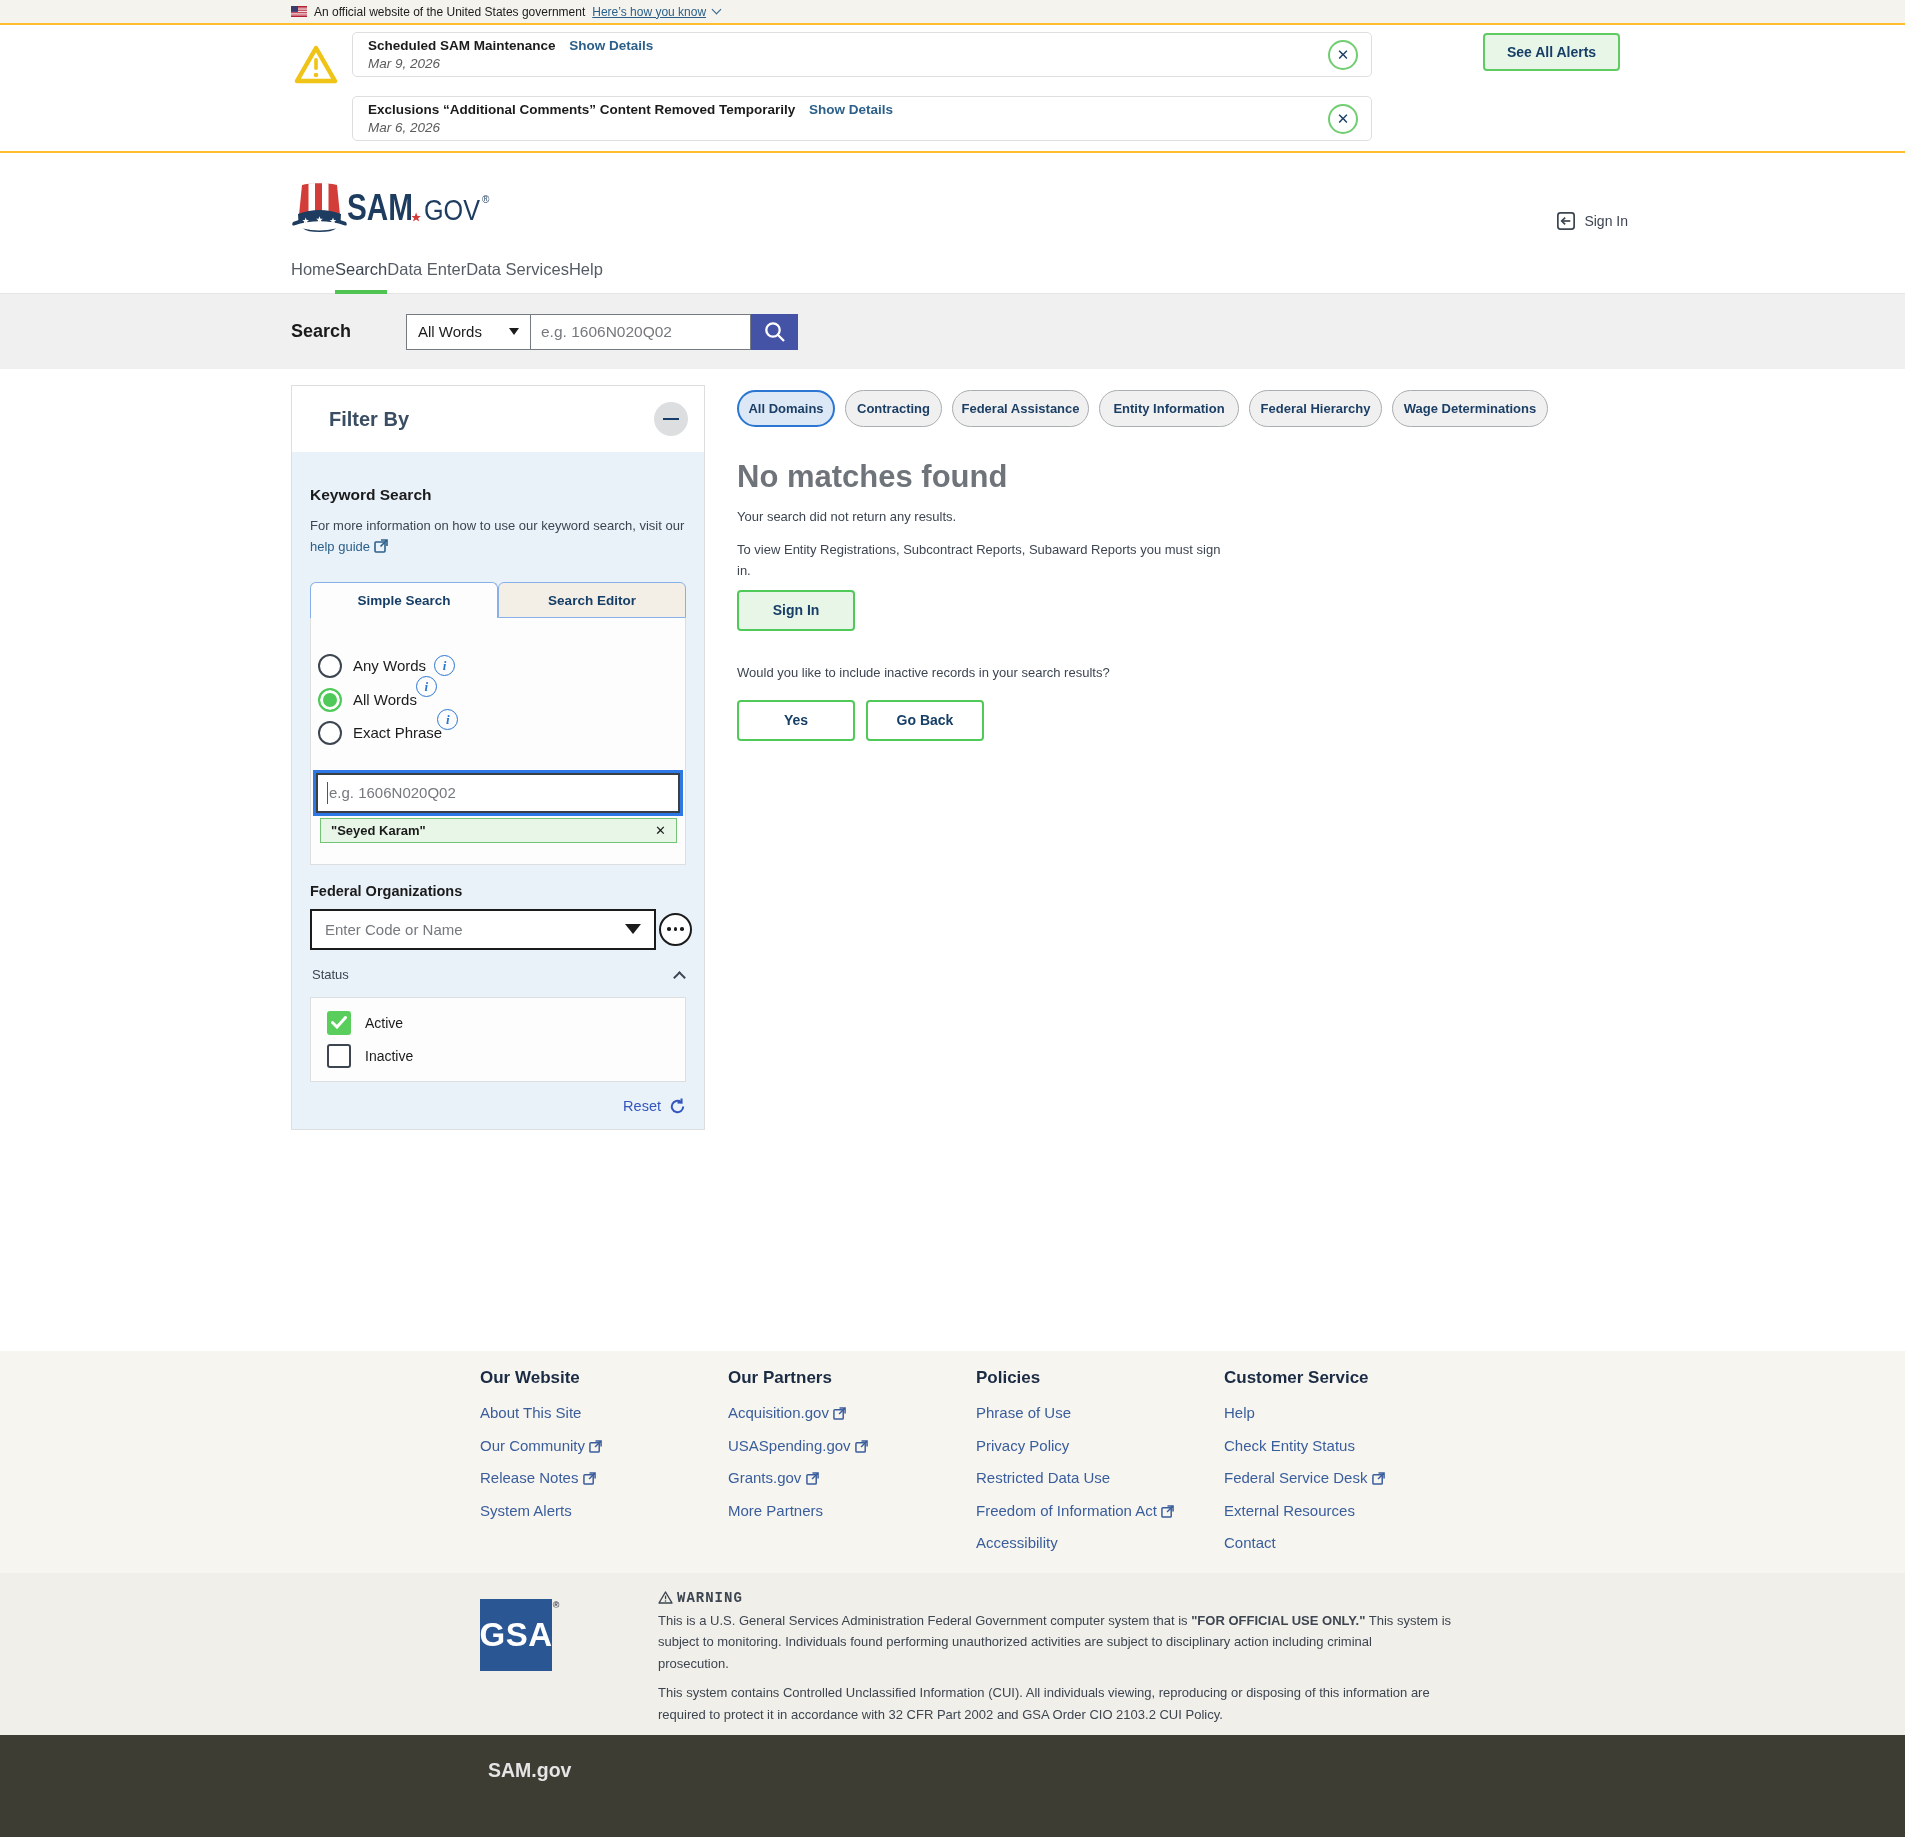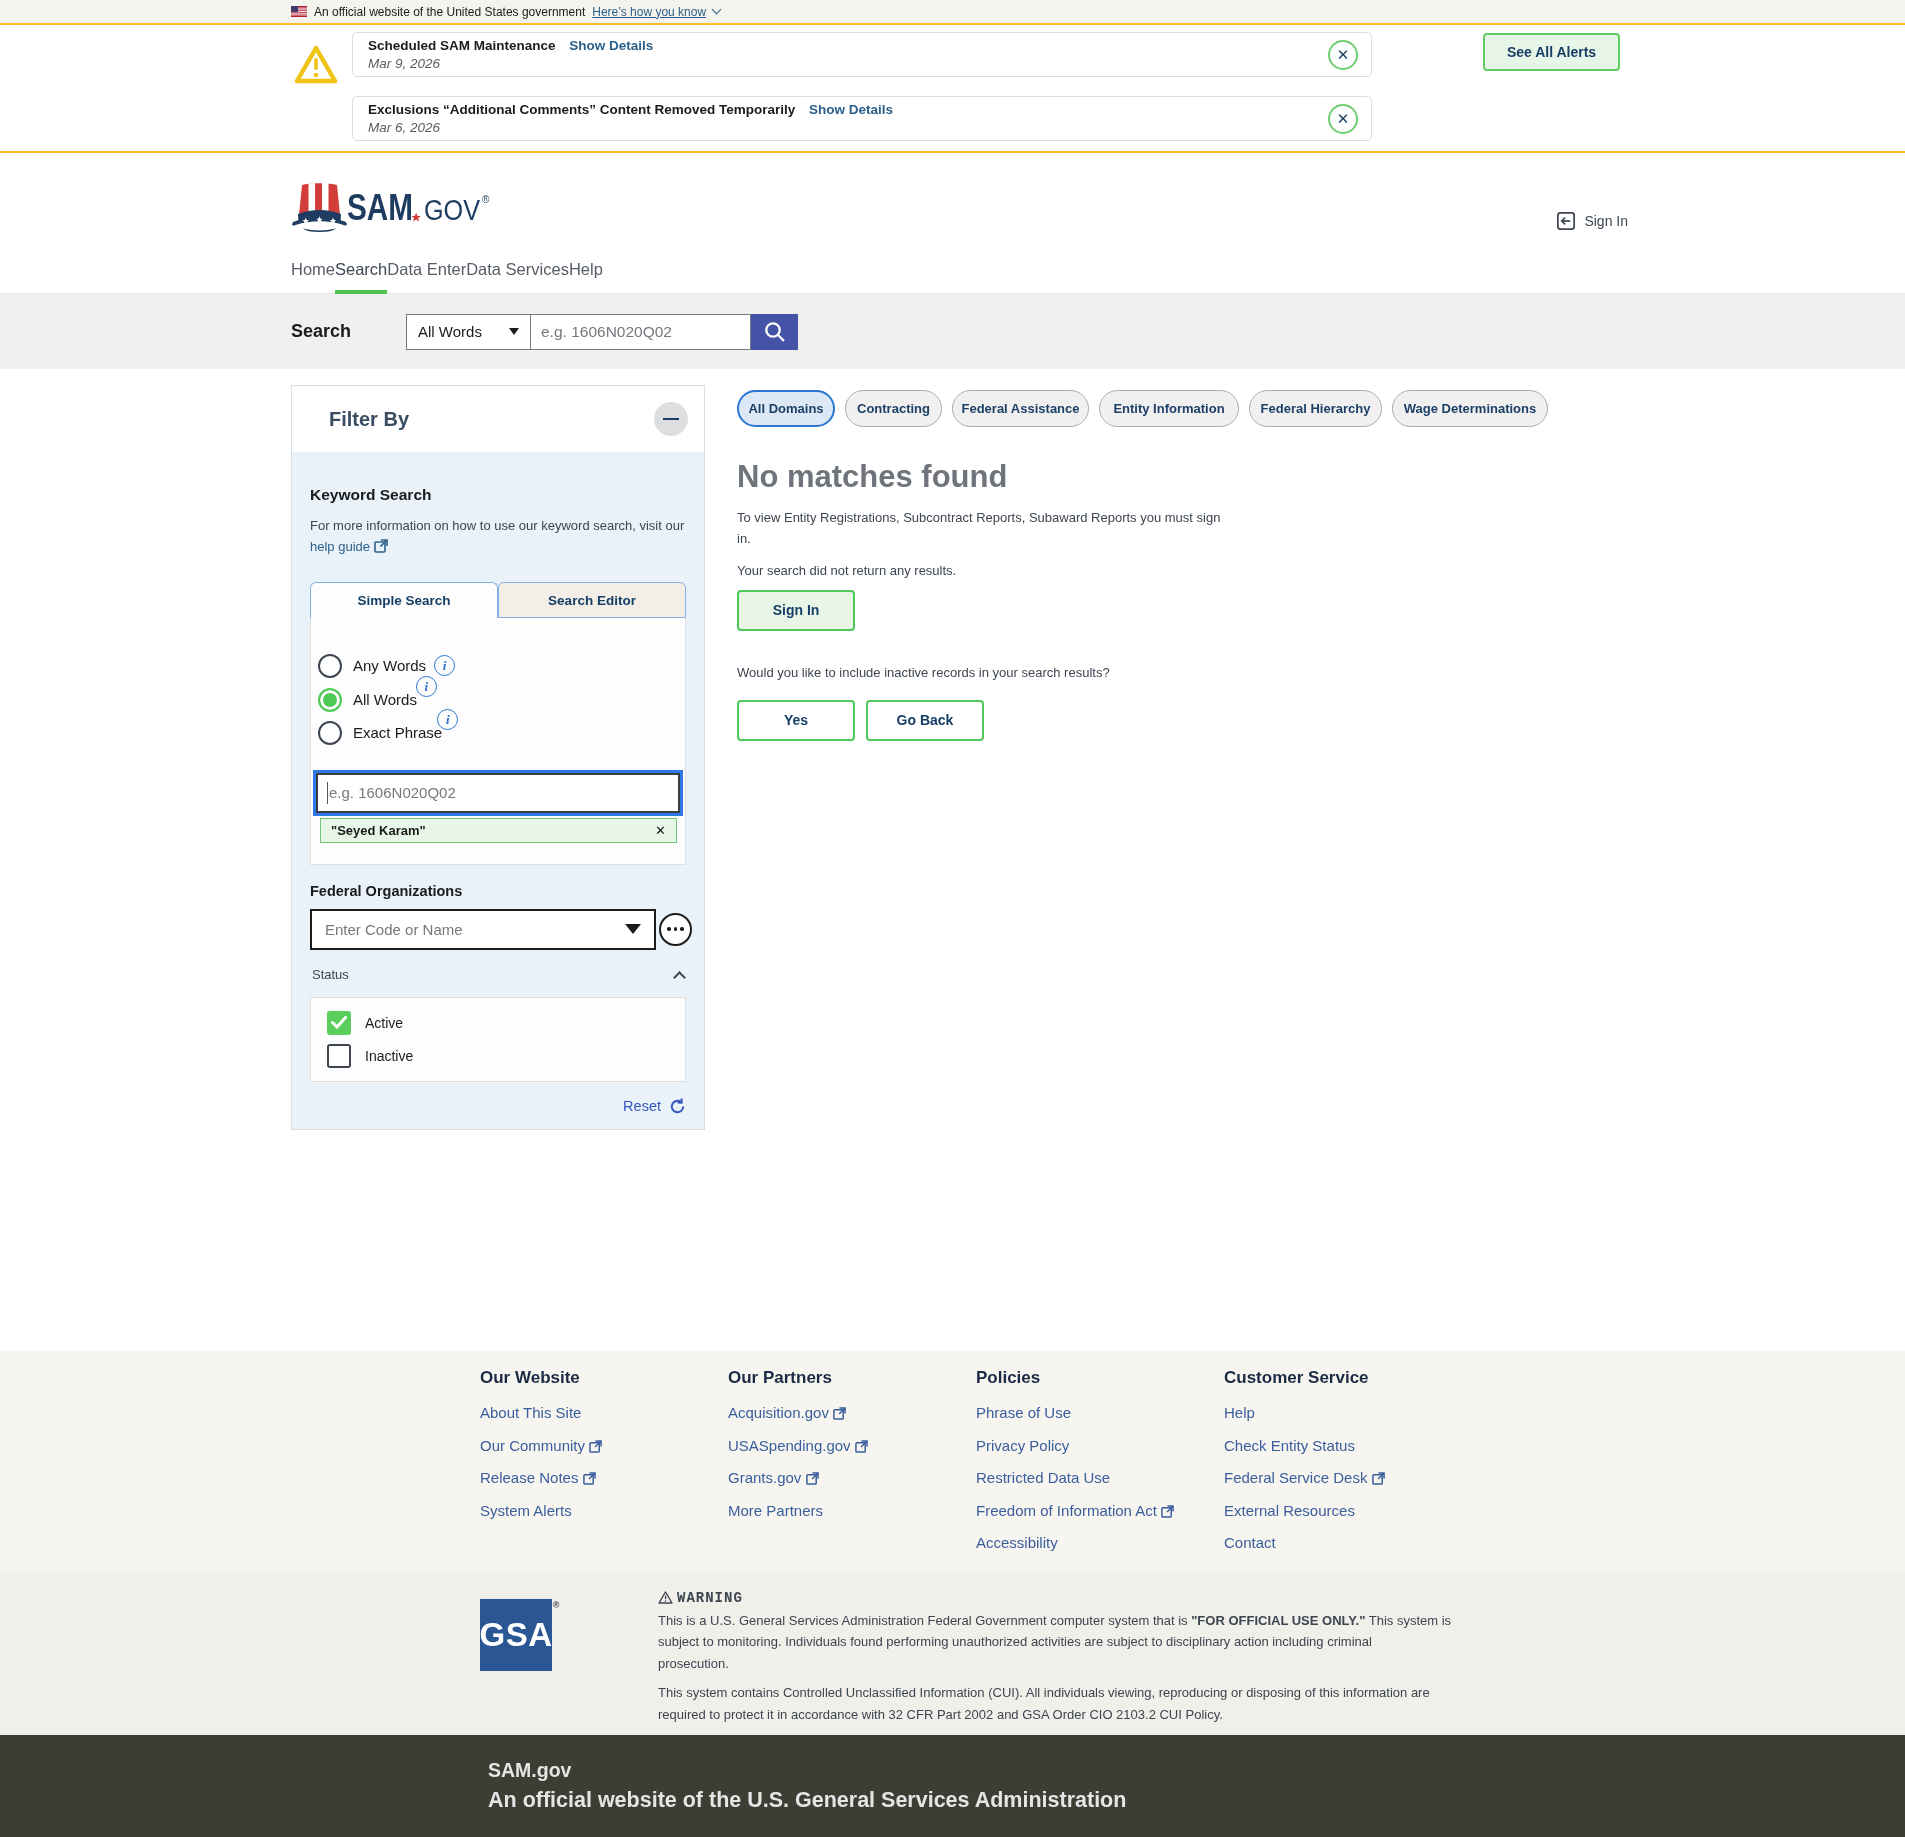--- a/index.html
+++ b/index.html
@@ -267,22 +267,22 @@
   <div class="results">
     <div class="pills">
       <div class="pill on w1">All Domains</div>
       <div class="pill w2">Contracting</div>
       <div class="pill w3">Federal Assistance</div>
       <div class="pill w4">Entity Information</div>
       <div class="pill w5">Federal Hierarchy</div>
       <div class="pill w6">Wage Determinations</div>
     </div>
     <h1 class="nm">No matches found</h1>
+    <div class="rtext" style="margin-top:11px;">Your search did not return any results.</div>
     <div class="rtext" style="margin-top:12px;">To view Entity Registrations, Subcontract Reports, Subaward Reports you must sign<br>in.</div>
-    <div class="rtext" style="margin-top:11px;">Your search did not return any results.</div>
     <a class="btn-green" href="#" style="margin-top:9px;">Sign In</a>
     <div class="rtext" style="margin-top:31px;">Would you like to include inactive records in your search results?</div>
     <div style="margin-top:17px;"><a class="btn-white" href="#">Yes</a><a class="btn-white" href="#">Go Back</a></div>
   </div>
 </div>
 
 <div class="footer">
   <div class="f-upper">
       <div class="f-inner">
     <div class="fcol">
@@ -348,15 +348,14 @@
           </svg>WARNING</div>
       <div class="warn-p">This is a U.S. General Services Administration Federal Government computer system that is <b>"FOR OFFICIAL USE ONLY."</b> This system is<br>subject to monitoring. Individuals found performing unauthorized activities are subject to disciplinary action including criminal<br>prosecution.</div>
       <div class="warn-p">This system contains Controlled Unclassified Information (CUI). All individuals viewing, reproducing or disposing of this information are<br>required to protect it in accordance with 32 CFR Part 2002 and GSA Order CIO 2103.2 CUI Policy.</div>
     </div>
   </div>
 </div>
 
 <div class="darkftr">
   <div class="darkftr-inner">
     <div class="l1">SAM.gov</div>
-    <div class="l2">An official website of the U.S. General Services Administration</div>
   </div>
 </div>
 
 </body></html>

